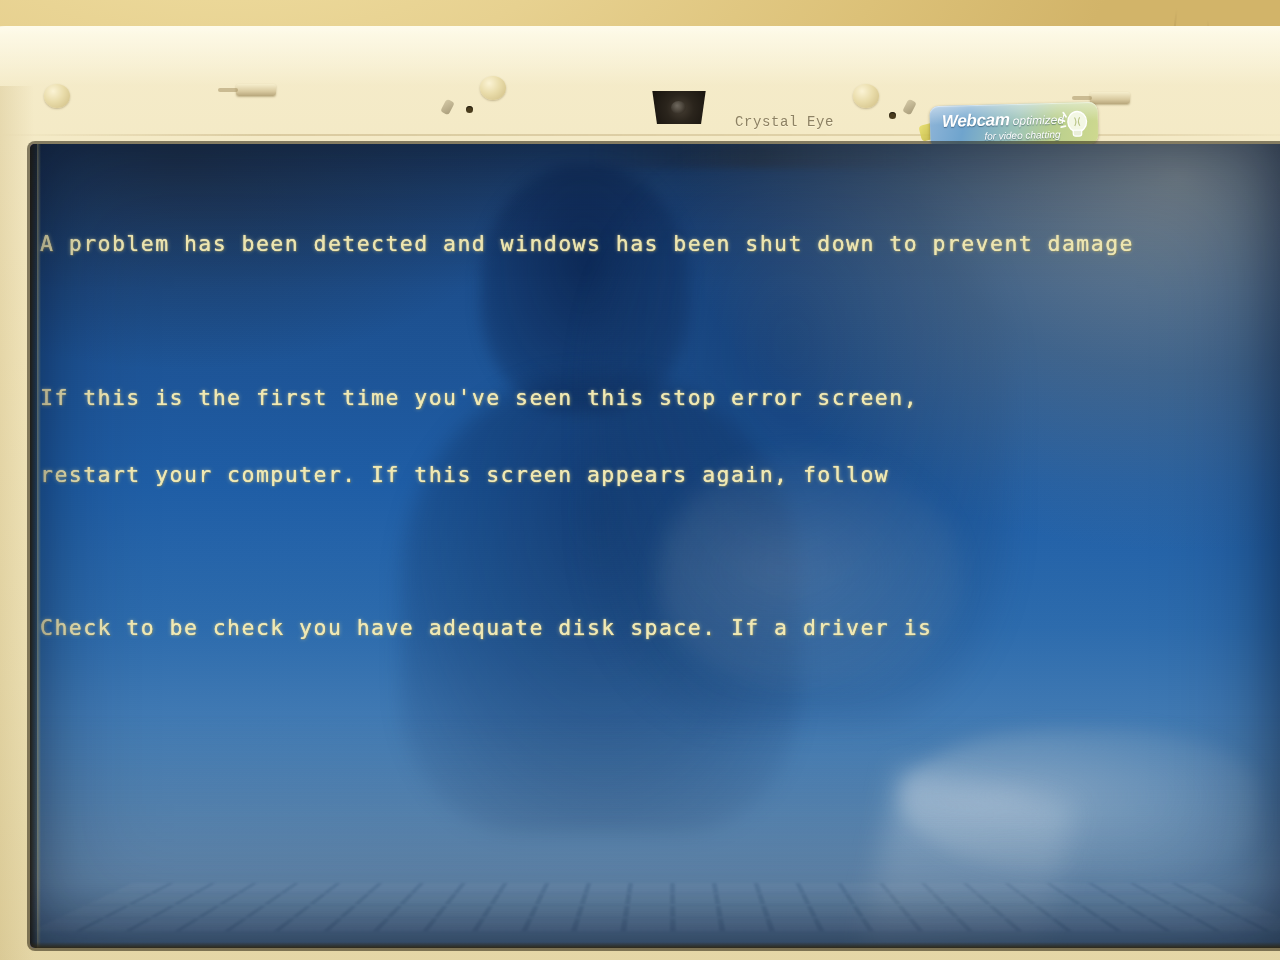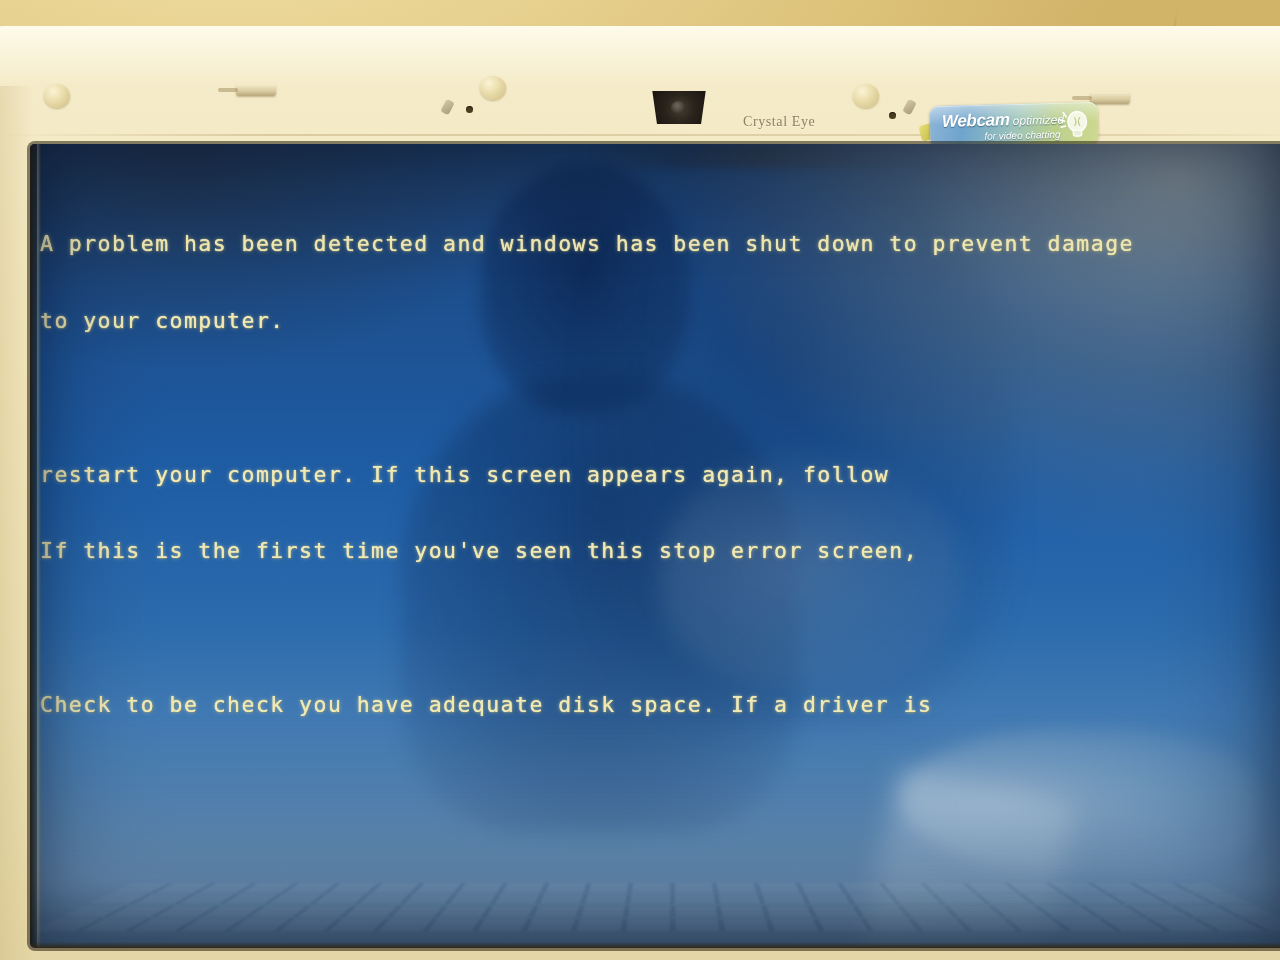--- a/index.html
+++ b/index.html
@@ -128,26 +128,25 @@
     position: absolute;
     left: 50%; top: 50%;
     width: 15px; height: 13px;
     margin: -7px 0 0 -8px;
     border-radius: 50%;
     background: radial-gradient(circle at 40% 35%, rgba(150,145,135,.55), rgba(40,36,30,.2) 70%);
   }
   .cam-label {
     position: absolute;
     left: 735px; top: 114px;
-    font-family: Liberation Serif, serif;
+    font-family: Liberation Mono, monospace;
     font-size: 14px;
     letter-spacing: .6px;
     color: #8d8163;
     text-shadow: 0 1px 0 rgba(255,250,225,.6);
-    margin-left: 8px;
   }
 
   
   .sticker {
     position: absolute;
     left: 930px; top: 104px;
     width: 168px; height: 42px;
     border-radius: 9px;
     background: linear-gradient(105deg, #8fb5d8 0%, #6fa4cd 22%, #9fc5b8 52%, #b9cf8e 72%, #cfd98f 100%);
     box-shadow: 0 1px 3px rgba(90,75,35,.45), inset 0 1px 1px rgba(255,255,255,.5);
@@ -453,24 +452,23 @@
         <div class="kb-row"></div>
         <div class="kb-row"></div>
         <div class="kb-row"></div>
       </div>
     </div>
     <div class="refl-hand"></div>
     <div class="refl-streak"></div>
 
     <div class="bsod">
       <p>A problem has been detected and windows has been shut down to prevent damage</p>
-      <p>to your computer.</p>
       <div class="gap"></div>
+      <p>If this is the first time you've seen this stop error screen,</p>
       <p>restart your computer. If this screen appears again, follow</p>
-      <p>If this is the first time you've seen this stop error screen,</p>
       <div class="gap"></div>
       <p>Check to be check you have adequate disk space. If a driver is</p>
       
       
       
       
       
       
       
       

